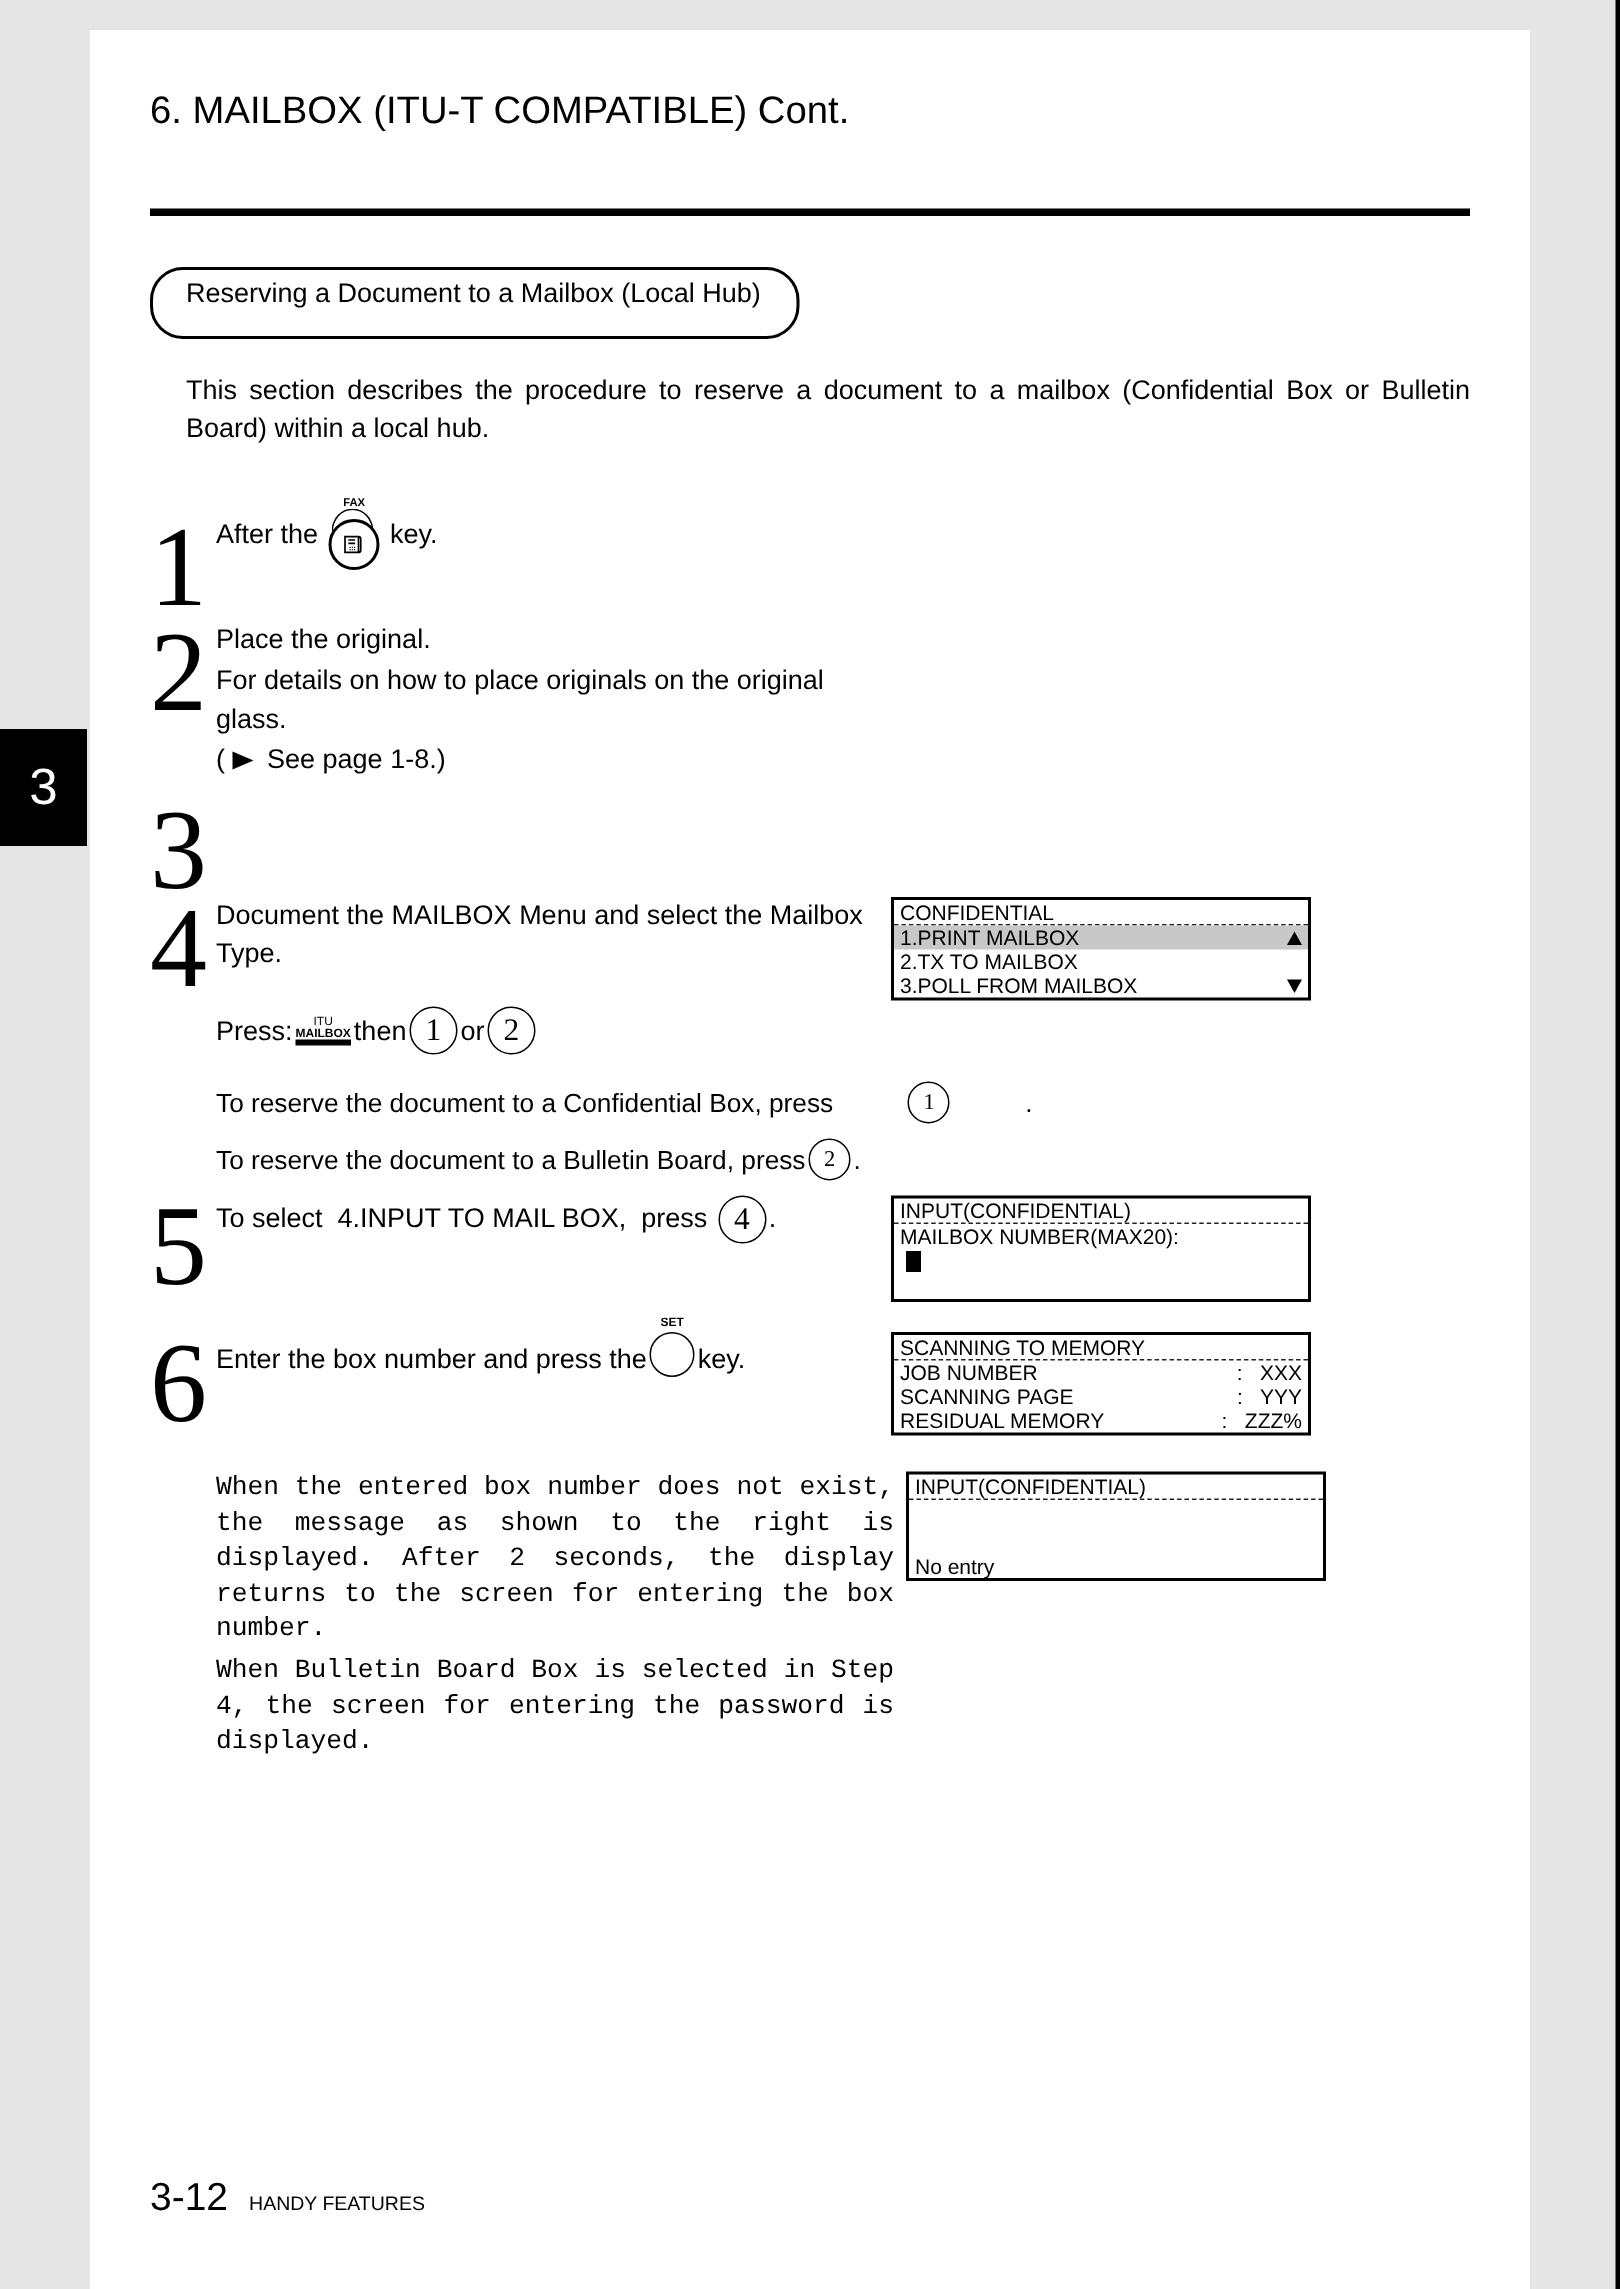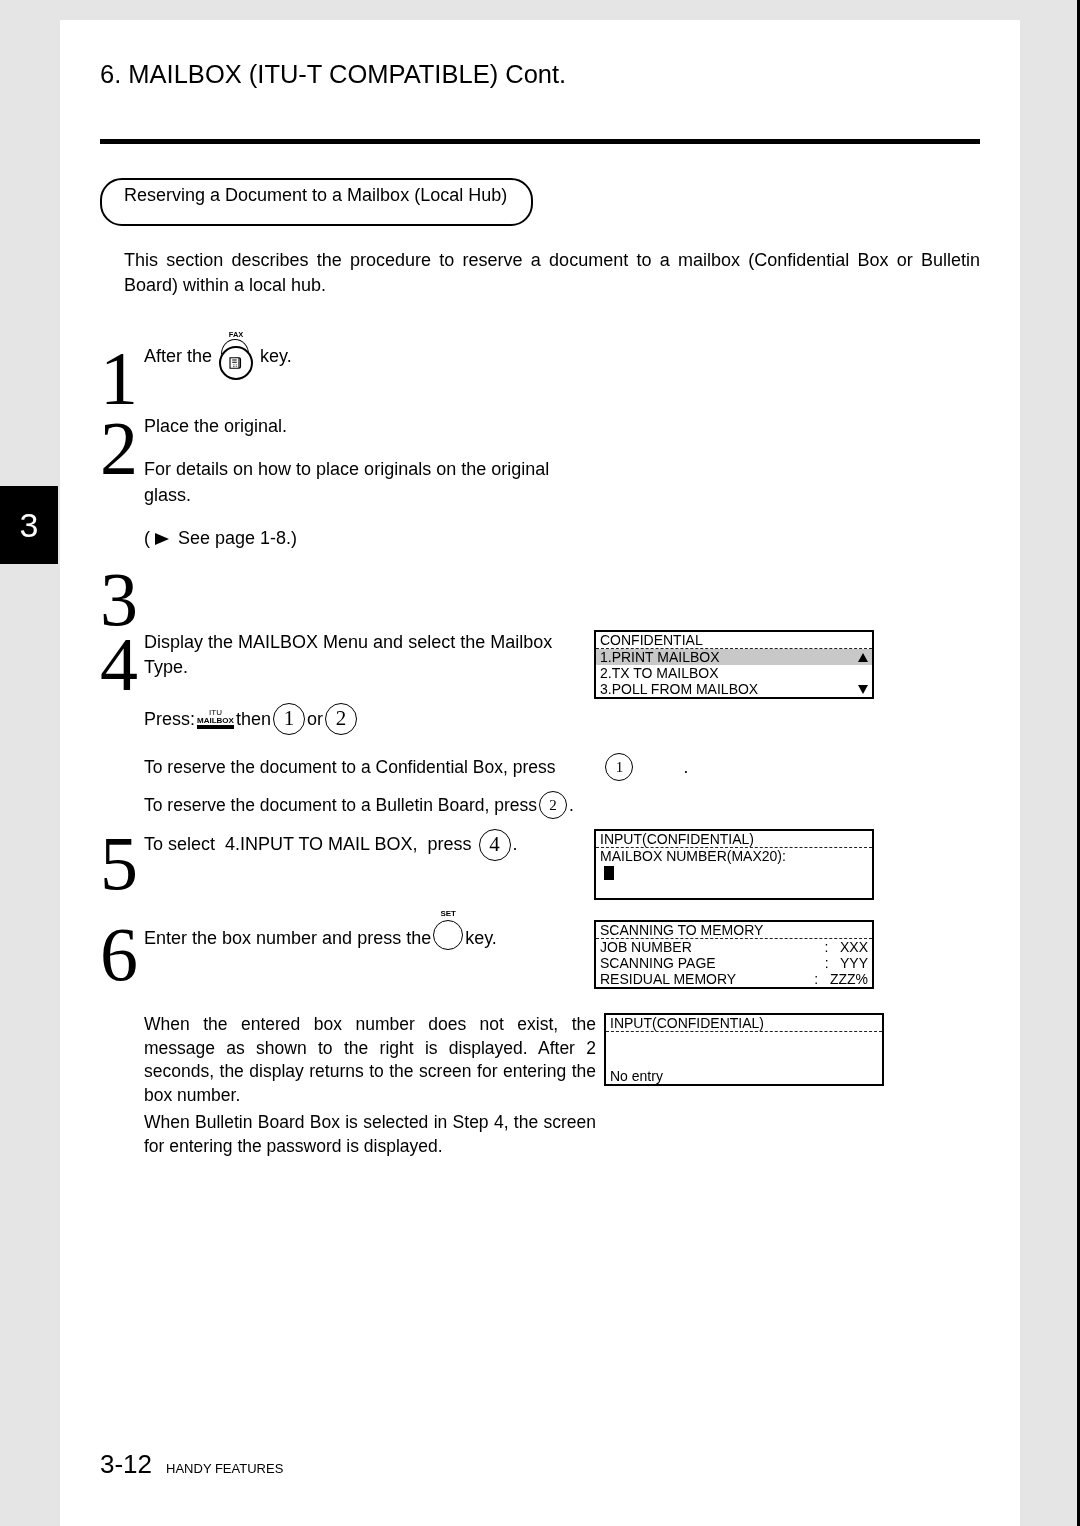--- a/index.html
+++ b/index.html
@@ -9,21 +9,21 @@
 .inner { position:absolute; left:60px; top:20px; right:60px; bottom:0; background:#fff; }
 .title { padding:40px 40px 10px 40px; font-size:25.5px; font-family: Arial, Helvetica, sans-serif; letter-spacing:0px; }
 .content { padding:40px 40px 40px 40px; }
 .hr { height:5px; background:#000; margin-bottom:34px; }
 .pill { display:inline-block; border:2px solid #000; border-radius:22px; padding:5px 24px 18px 22px; font-size:18px; letter-spacing:0px; }
 .intro { font-size:18px; margin-top:22px; margin-left:24px; line-height:1.4; text-align:justify; }
 .steps { margin-top:46px; }
 .step { display:flex; align-items:flex-start; margin-bottom:12px; position:relative; }
 .bignum { font-family: "Times New Roman", Times, serif; font-size:76px; line-height:0.7; width:44px; text-align:left; font-weight:normal; flex-shrink:0; position:relative; top:8px; }
 .stepbody { font-size:18px; line-height:1.42; max-width:452px; }
-.stepbody .sub { margin-top:18px; }
+.stepbody .sub { margin-top:2px; }
 .right-display { width:272px; border:2px solid #000; font-size:14px; font-family: Arial, Helvetica, sans-serif; margin-left:auto; }
 .display-row { padding:0 4px; display:flex; justify-content:space-between; }
 .display-row.hl { background:#c8c8c8; }
 .display-row.dashed { border-bottom:1px dashed #222; }
 .display-label { white-space:pre; }
 
 
 .keycircle { display:inline-flex; vertical-align:middle; width:30px; height:30px; border:1.8px solid #000; border-radius:50%; align-items:center; justify-content:center; font-family:"Times New Roman",serif; font-size:21px; margin:0 2px; }
 .keycircle.small { width:26px; height:26px; font-size:15px; }
 .fax-key { display:inline-block; vertical-align:-10px; text-align:center; position:relative; margin:0 2px;}
@@ -52,21 +52,21 @@
 .footer { position:absolute; left:40px; bottom:46px; display:flex; align-items:baseline; }
 .footer .pg { font-family:Arial,sans-serif; font-size:26px; letter-spacing:0px; margin-right:14px;}
 .footer .sec { font-size:13px; letter-spacing:0px; }
 
 .step-with-display { display:flex; align-items:flex-start; }
 .step-with-display .step-left { width:490px; display:flex; align-items:flex-start;}
 .step-with-display .display-wrap { width:284px; }
 
 .note { font-size:17.5px; line-height:1.35; text-align:justify; }
 .note-row { display:flex; align-items:flex-start; margin-top:24px; }
-.note-row .note { width:452px; margin-left:44px; padding-right:8px;}
+.note-row .note { width:452px; margin-left:44px; padding-right:8px;font-family:Liberation Mono, monospace;}
 .note-row .right-display { position:relative; }
 
 </style>
 </head>
 <body>
 
 <div class="page">
   <div class="odd-line"></div>
   <div class="tab">
       <span>3</span>
@@ -115,21 +115,21 @@
         </div>
 
         <div class="step">
           <div class="bignum">3</div>
         </div>
 
         <div class="step-with-display">
           <div class="step-left">
             <div class="bignum">4</div>
             <div class="stepbody">
-              <div>Display the MAILBOX Menu and select the Mailbox Type.</div>
+              <div>Document the MAILBOX Menu and select the Mailbox Type.</div>
             </div>
           </div>
           <div class="display-wrap">
             <div class="right-display" style="width:276px;">
               <div class="display-row dashed">
                 <span>CONFIDENTIAL</span>
               </div>
               <div class="display-row hl">
                 <span>1.PRINT MAILBOX</span>
                 <span class="tri-up"></span>

